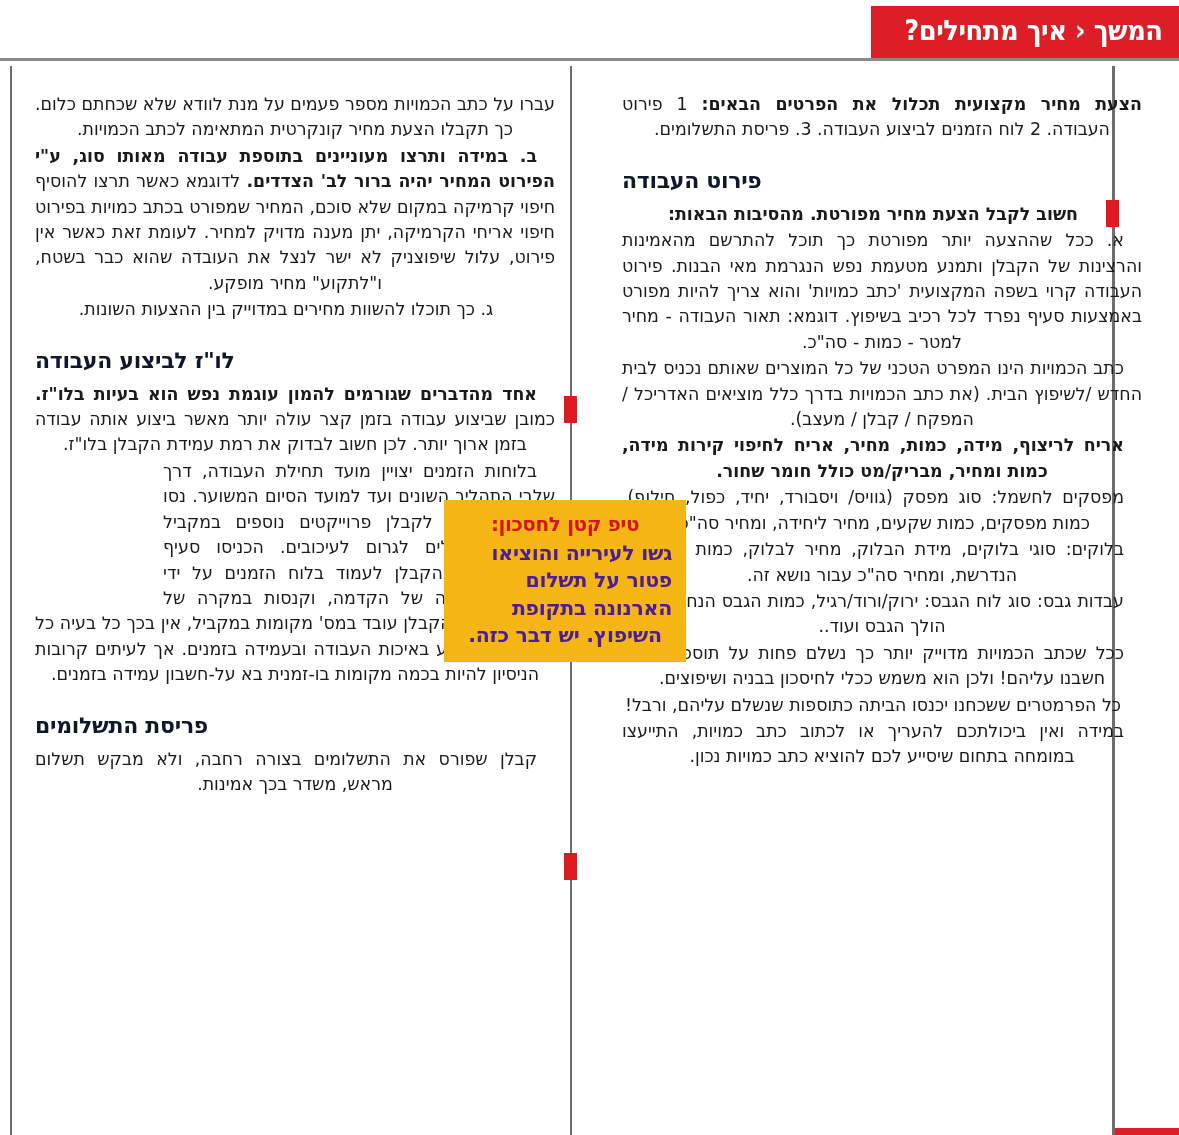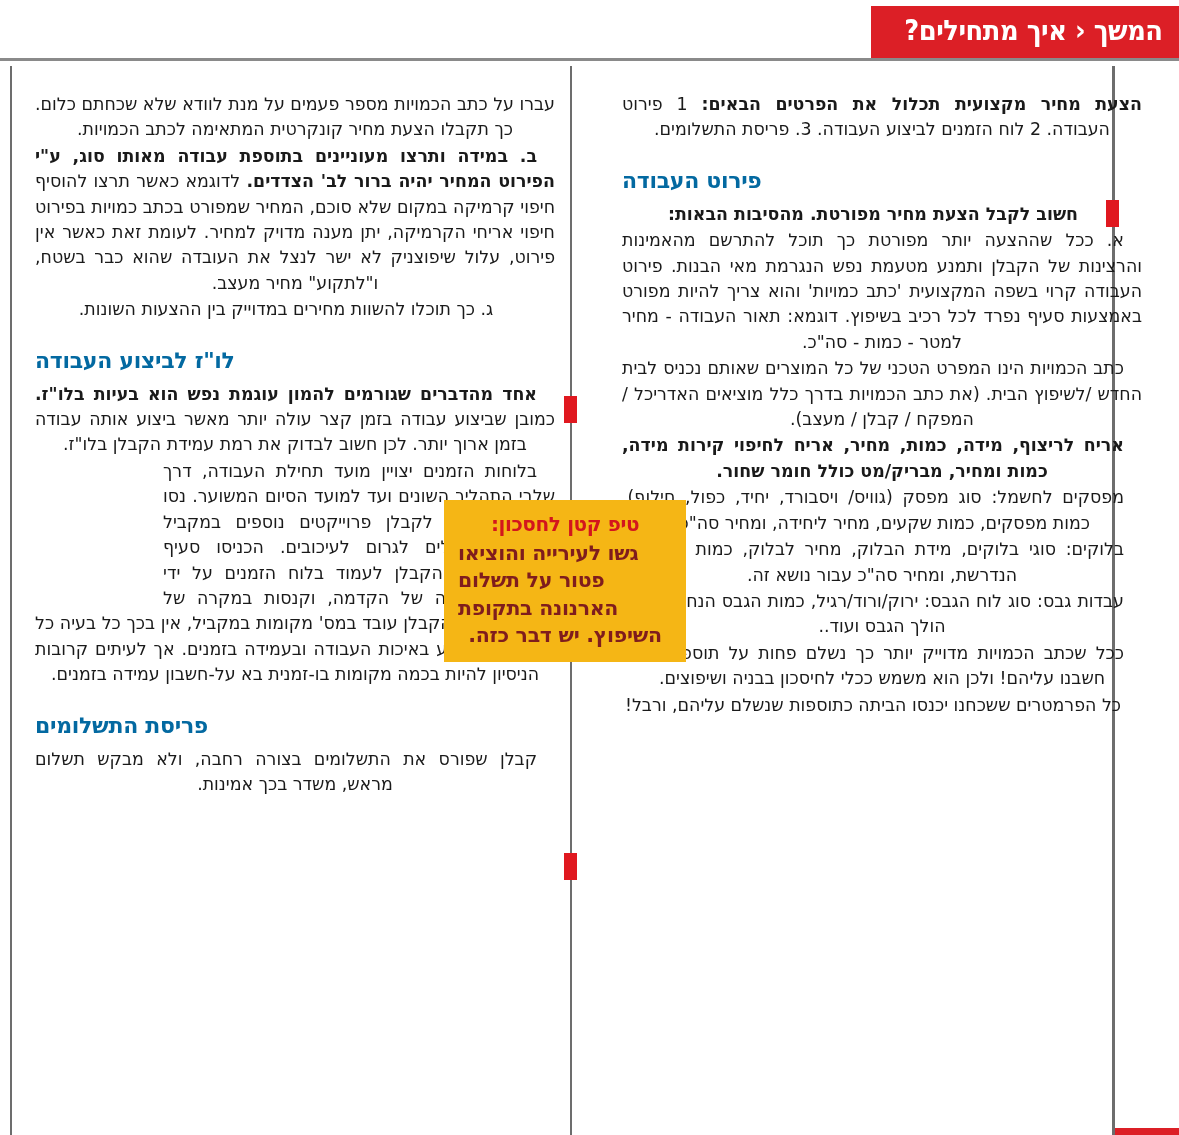--- a/index.html
+++ b/index.html
@@ -110,21 +110,21 @@
   .section-head {
     position: relative;
     margin: 0;
     padding: 0;
     text-align: left;
     text-align-last: left;
     direction: rtl;
     height: 38px;
   }
   .section-head .head-text {
-    color: #0369a1;
+    color: #0f172a;
     font-size: 22px;
     font-weight: bold;
     line-height: 34px;
     display: block;
     text-align: left;
     white-space: nowrap;
     letter-spacing: -0.3px;
   }
   .red-tab {
     position: absolute;
@@ -140,37 +140,37 @@
   
   #tip-box {
     position: absolute;
     left: 444px;
     top: 500px;
     width: 242px;
     height: 162px;
     background: #f5b615;
     box-sizing: border-box;
     padding: 12px 14px 10px 14px;
-    text-align: left;
+    text-align: right;
     text-align-last: center;
     direction: rtl;
     z-index: 5;
   }
   #tip-box .tip-title {
     display: block;
     color: #d3161d;
     font-size: 20px;
     font-weight: bold;
     line-height: 1.25;
     margin-bottom: 3px;
     letter-spacing: -0.4px;
   }
   #tip-box .tip-body {
     display: block;
-    color: #7f1d1d;
+    color: #4c1d95;
     font-size: 20.5px;
     font-weight: bold;
     line-height: 1.34;
     letter-spacing: -0.3px;
   }
 
   
   .tip-float {
     float: left;
     width: 128px;
@@ -221,27 +221,28 @@
 
   <p class="para"><span>בלוקים: סוגי בלוקים, מידת הבלוק, מחיר לבלוק, כמות הבלוקים הנדרשת, ומחיר סה"כ עבור נושא זה.</span></p>
 
 
   <p class="para"><span>עבדות גבס: סוג לוח הגבס: ירוק/ורוד/רגיל, כמות הגבס הנחוצה, לאן הולך הגבס ועוד..</span></p>
 
   <p class="para"><span>ככל שכתב הכמויות מדוייק יותר כך נשלם פחות על תוספות שלא חשבנו עליהם! ולכן הוא משמש ככלי לחיסכון בבניה ושיפוצים.</span></p>
 
   <p class="para"><span>כל הפרמטרים ששכחנו יכנסו הביתה כתוספות שנשלם עליהם, ורבל!</span></p>
 
+  <p class="para"><span>במידה ואין ביכולתכם להעריך או לכתוב כתב כמויות, התייעצו במומחה בתחום שיסייע לכם להוציא כתב כמויות נכון.</span></p>
 </div>
 
 <div class="column" id="column-left">
 
   <p class="para no-indent"><span>עברו על כתב הכמויות מספר פעמים על מנת לוודא שלא שכחתם כלום. כך תקבלו הצעת מחיר קונקרטית המתאימה לכתב הכמויות.</span></p>
 
-  <p class="para"><b>ב. במידה ותרצו מעוניינים בתוספת עבודה מאותו סוג, ע"י הפירוט המחיר יהיה ברור לב' הצדדים.</b><span> לדוגמא כאשר תרצו להוסיף חיפוי קרמיקה במקום שלא סוכם, המחיר שמפורט בכתב כמויות בפירוט חיפוי אריחי הקרמיקה, יתן מענה מדויק למחיר. לעומת זאת כאשר אין פירוט, עלול שיפוצניק לא ישר לנצל את העובדה שהוא כבר בשטח, ו"לתקוע" מחיר מעצב.</span></p>
+  <p class="para"><b>ב. במידה ותרצו מעוניינים בתוספת עבודה מאותו סוג, ע"י הפירוט המחיר יהיה ברור לב' הצדדים.</b><span> לדוגמא כאשר תרצו להוסיף חיפוי קרמיקה במקום שלא סוכם, המחיר שמפורט בכתב כמויות בפירוט חיפוי אריחי הקרמיקה, יתן מענה מדויק למחיר. לעומת זאת כאשר אין פירוט, עלול שיפוצניק לא ישר לנצל את העובדה שהוא כבר בשטח, ו"לתקוע" מחיר מופקע.</span></p>
 
   <p class="para"><span>ג. כך תוכלו להשוות מחירים במדוייק בין ההצעות השונות.</span></p>
 
   <div class="spacer-md"></div>
 
   <div class="section-head">
     <span class="head-text">לו"ז לביצוע העבודה</span>
   </div>
 
   <p class="para"><b>אחד מהדברים שגורמים להמון עוגמת נפש הוא בעיות בלו"ז.</b><span> כמובן שביצוע עבודה בזמן קצר עולה יותר מאשר ביצוע אותה עבודה בזמן ארוך יותר. לכן חשוב לבדוק את רמת עמידת הקבלן בלו"ז.</span></p>

